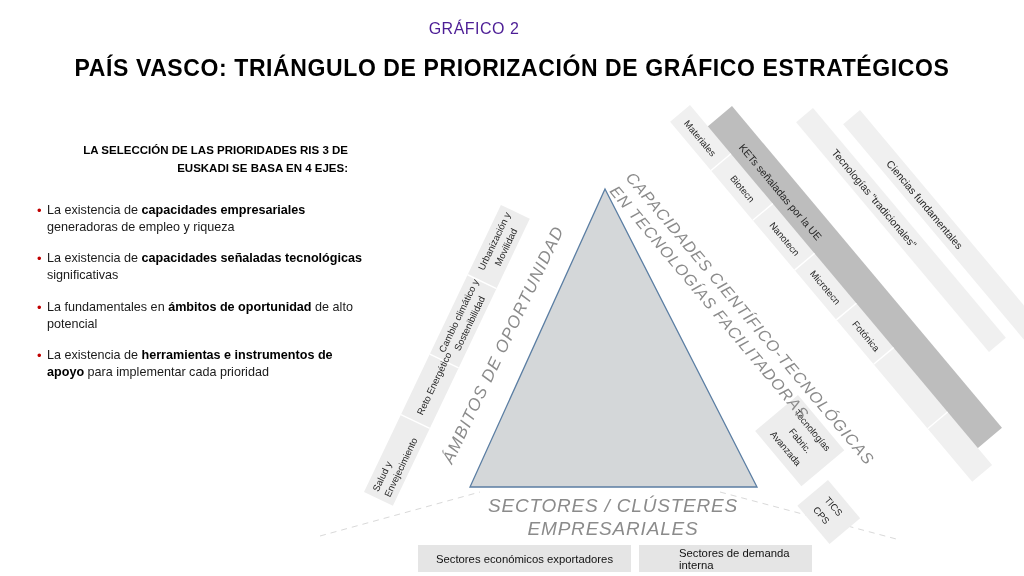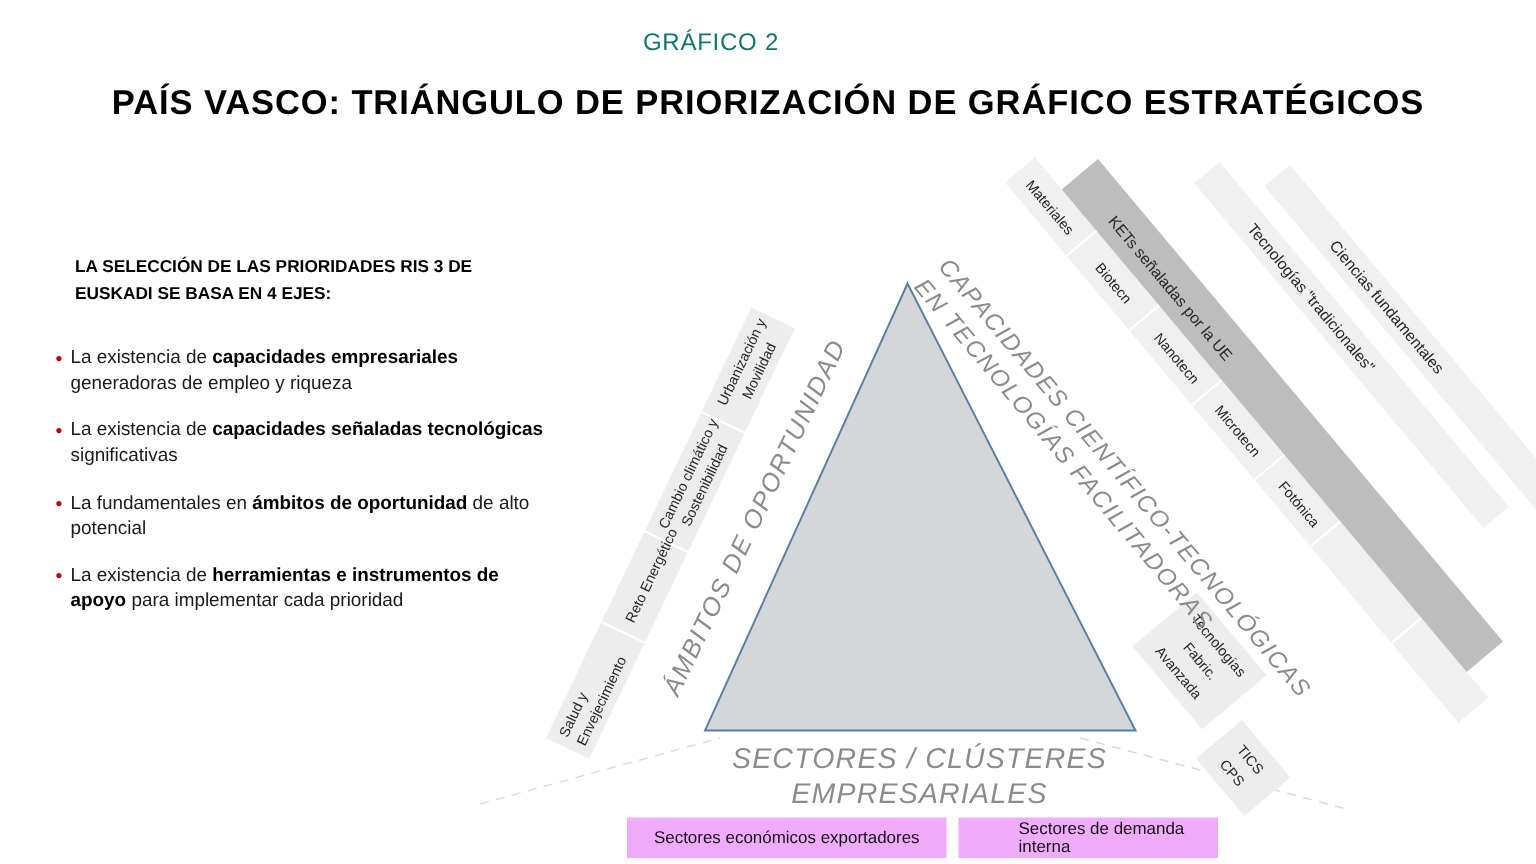--- a/index.html
+++ b/index.html
@@ -12,36 +12,36 @@
     position: relative;
     overflow: hidden;
     font-family: "Liberation Sans", sans-serif;
     color: #000;
   }
 
   
   #fig-label {
     position: absolute; top: 20px; left: 0; width: 948px;
     text-align: center;
-    font-size: 16px; letter-spacing: .5px; color: #0f766e;
+    font-size: 16px; letter-spacing: .5px; color: #4c1d95;
   }
   #main-title {
     position: absolute; top: 55px; left: 0; width: 1024px;
     text-align: center;
     font-size: 23px; font-weight: bold; letter-spacing: .6px;
     color: #000;
   }
 
   
   #intro-panel {
     position: absolute; left: 34px; top: 142px; width: 330px;
   }
   #intro-heading {
-    font-size: 11.5px; font-weight: bold; text-align: left;
-    line-height: 1.55; color: #000; padding: 0 16px; margin-top: 28px;
+    font-size: 11.5px; font-weight: bold; text-align: right;
+    line-height: 1.55; color: #000; padding: 0 16px;
   }
   #bullet-list {
     margin-top: 24px;
   }
   .bullet-row {
     display: flex; align-items: flex-start;
     margin-bottom: 14px;
   }
   .bullet-dot {
     color: #c00000; font-size: 13px; line-height: 1.35;
@@ -67,21 +67,21 @@
   }
   .axis-title {
     font-family: "Liberation Sans", sans-serif;
     font-style: italic;
     fill: #8b8b8b;
   }
 
   
   .sector-box {
     position: absolute;
-    background: #f0abfc;
+    background: #e5e5e5;
     font-size: 11.3px;
     color: #111;
     display: flex; align-items: center; justify-content: center;
     height: 27px;
   }
   #sector-box-export { left: 418px; top: 545px; width: 213px; }
   #sector-box-internal { left: 639px; top: 545px; width: 173px; padding-left: 40px; }
 </style>
 </head>
 <body>

